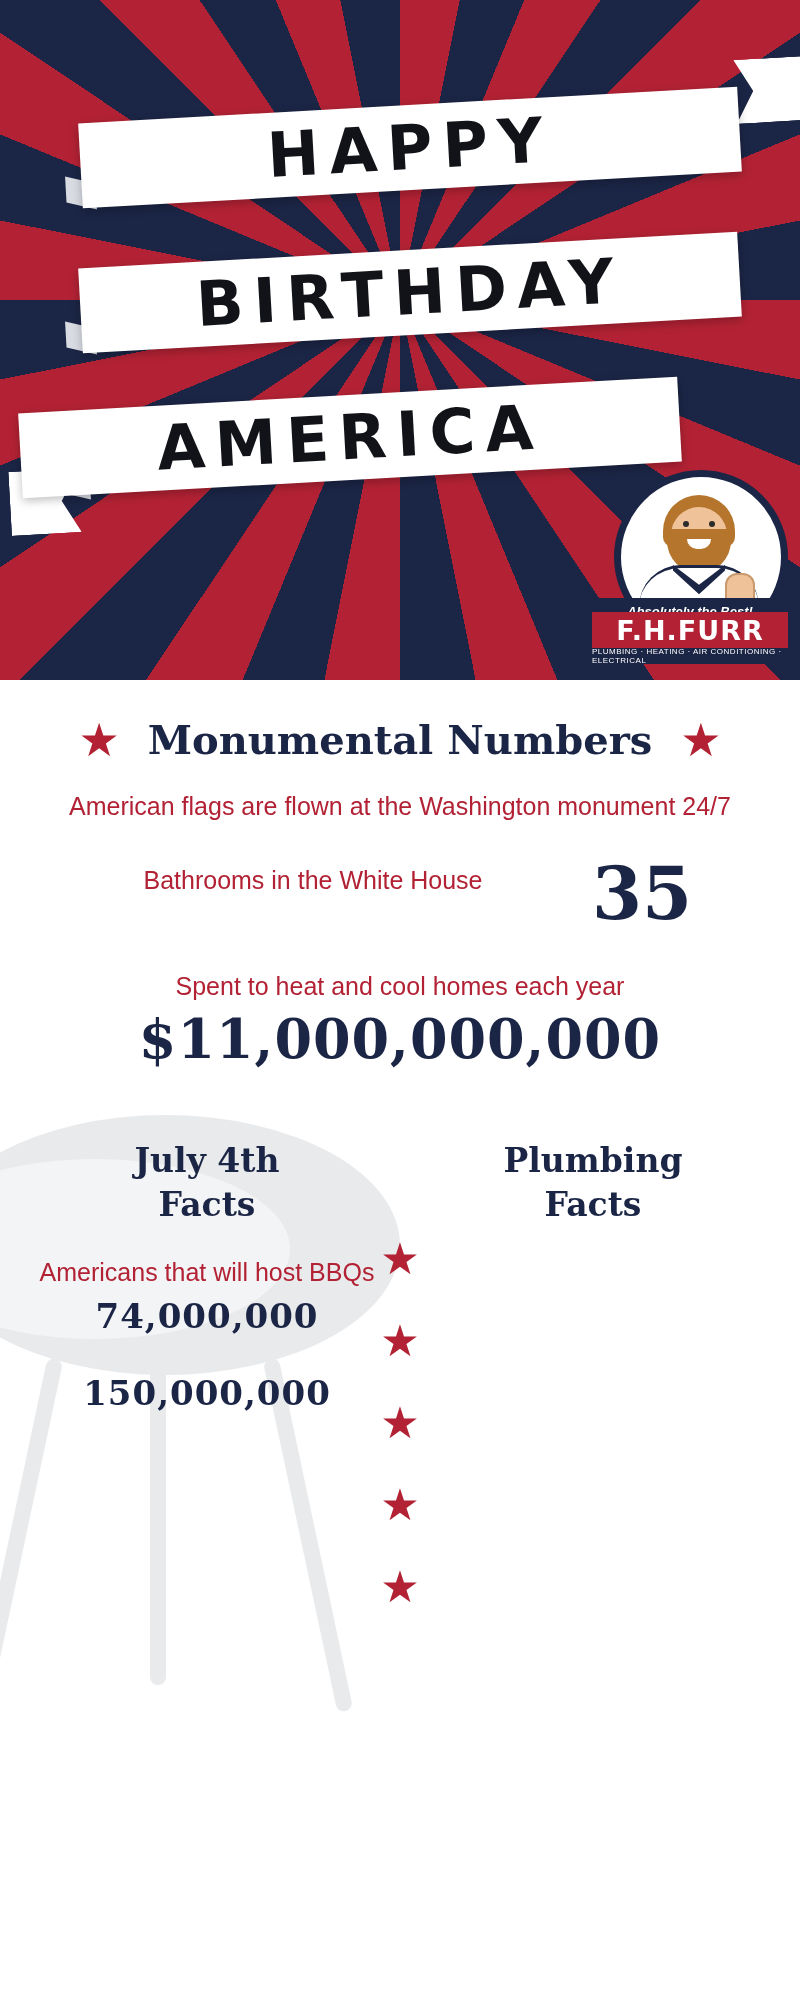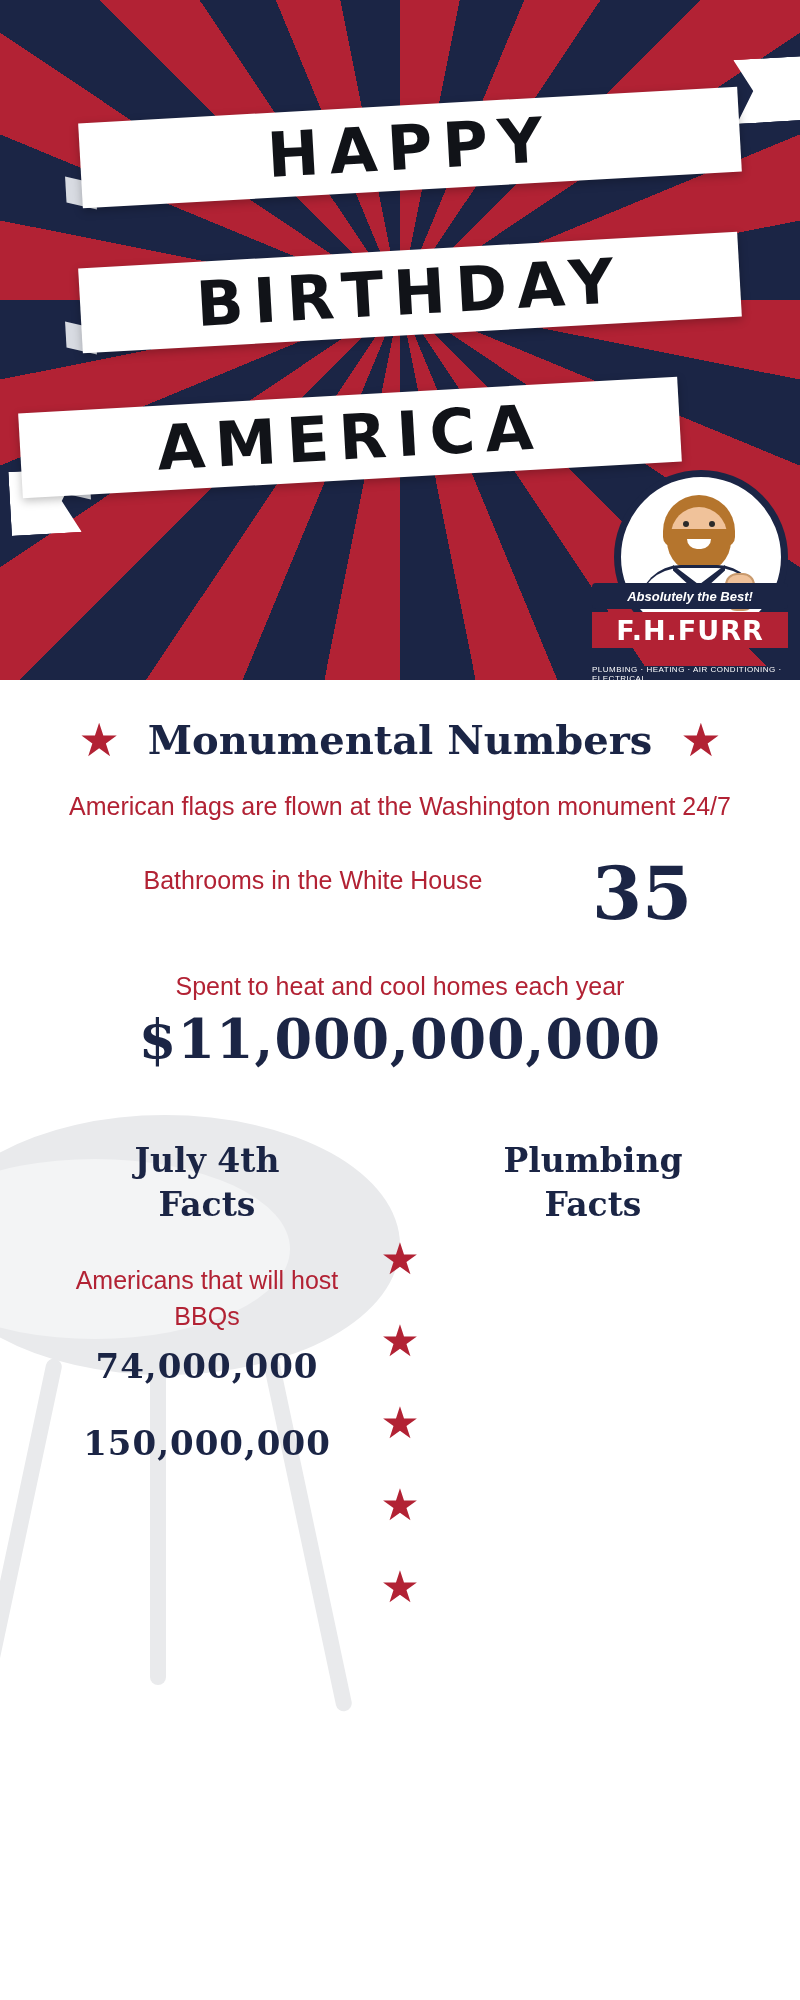--- a/index.html
+++ b/index.html
@@ -221,21 +221,21 @@
     top: 96px;
     width: 26px;
     height: 34px;
     border-radius: 12px;
     background: #f0c29a;
     border: 2px solid #c99a6d;
   }
   .logo-banner {
     position: absolute;
     left: 0;
-    top: 113px;
+    top: 128px;
     width: 196px;
     height: 26px;
     background: #1b2545;
     border-radius: 4px;
     color: #ffffff;
     font-size: 13px;
     font-style: italic;
     font-weight: bold;
     display: flex;
     align-items: center;
@@ -263,21 +263,20 @@
     top: 178px;
     width: 196px;
     height: 16px;
     background: #1b2545;
     display: flex;
     align-items: center;
     justify-content: center;
     color: #ffffff;
     font-size: 8px;
     letter-spacing: 0.5px;
-    margin-top: 18px;
   }
 
   
   .section-white {
     position: relative;
     background: #ffffff;
   }
   .mn-header {
     display: flex;
     align-items: center;
@@ -384,21 +383,21 @@
     font-family: "DejaVu Serif", serif;
     font-weight: bold;
     color: #1b2545;
     font-size: 33px;
     text-align: center;
     line-height: 1.35;
     padding: 20px 30px 0 30px;
   }
   .col-body { text-align: center; padding: 26px 18px 0 18px; }
   .col-body p {
-    margin: 8px;
+    margin: 0;
     color: #b22234;
     font-size: 25px;
     line-height: 1.45;
   }
   .col-body .num {
     font-family: "DejaVu Serif", serif;
     font-weight: bold;
     color: #1b2545;
     font-size: 34px;
     letter-spacing: 1px;

